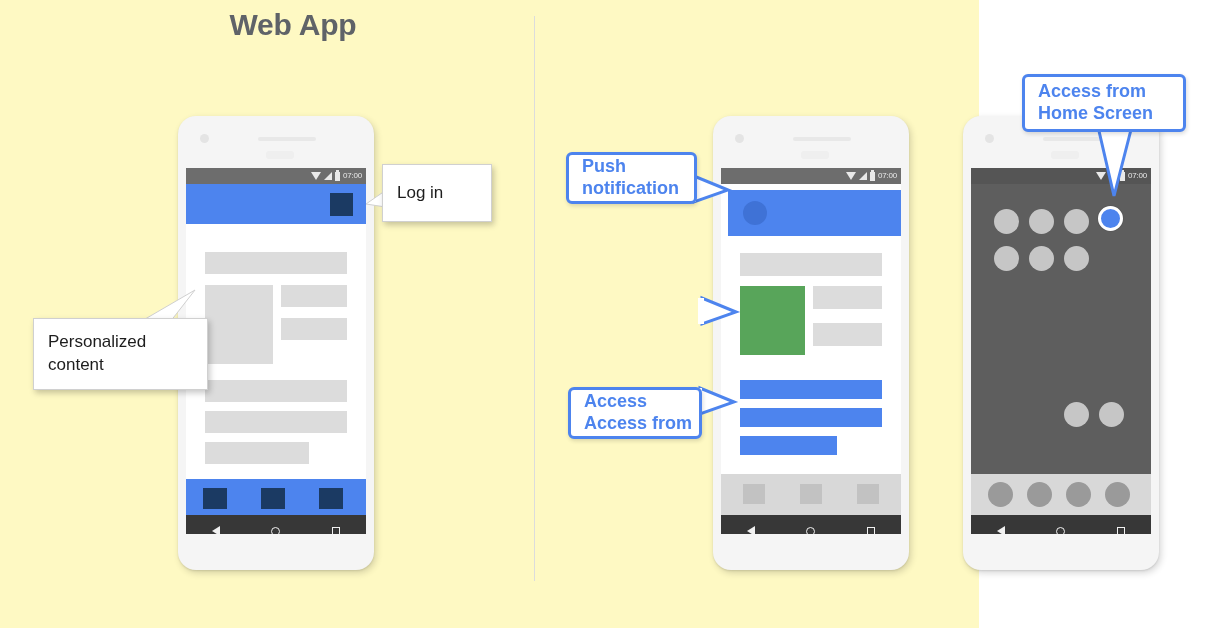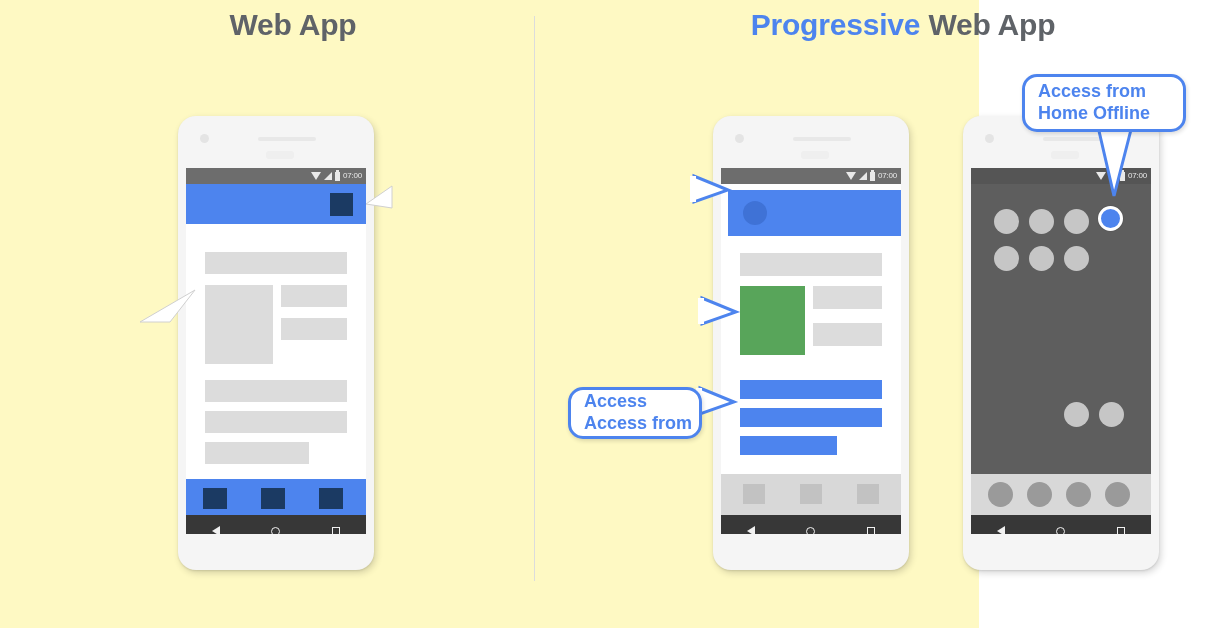--- a/index.html
+++ b/index.html
@@ -127,37 +127,34 @@
     position: absolute; background: #ffffff;
     display: flex; flex-direction: column; justify-content: center;
   }
   .callout.white {
     border: 1px solid #d0d0d0;
     box-shadow: 2px 3px 6px rgba(0,0,0,0.22);
     color: #1d1d1d; font-size: 17px; line-height: 1.35;
     padding: 8px 14px;
   }
   .callout.blue {
-    border: 3px solid #4d84ee; border-radius: 15px;
+    border: 3px solid #4d84ee; border-radius: 6px;
     color: #4d84ee; font-weight: bold; font-size: 18px; line-height: 1.2;
     padding: 7px 13px;
     box-shadow: 1px 2px 4px rgba(0,0,0,0.14);
   }
   .callout-line { white-space: nowrap; }
 </style>
 </head>
 <body>
 
 <div id="stage">
 
   <div id="heading-left" class="heading">
     <span>Web App</span>
-  </div>
-  <div id="heading-right" class="heading">
-    <span class="accent">Progressive</span><span> Web App</span>
   </div>
 
   <div id="divider"></div>
 
   <div class="phone" id="phone-1" style="left:178px; top:116px; width:196px; height:454px;">
     <div class="cam"></div>
     <div class="speaker" style="left:80px; width:58px;"></div>
     <div class="sensor" style="left:88px; width:28px;"></div>
 
     <div class="screen" style="left:8px; top:52px; width:180px; height:366px;">
@@ -276,29 +273,40 @@
         <span class="nav-back"></span>
         <span class="nav-home"></span>
         <span class="nav-recents"></span>
       </div>
     </div>
   </div>
 
   <svg style="position:absolute; left:366px; top:186px; width:26px; height:30px; overflow:visible;">
     <polygon points="26,0 26,22 0,18" fill="#ffffff" stroke="#d0d0d0" stroke-width="1"></polygon>
   </svg>
+  <div class="callout white" style="left:382px; top:164px; width:110px; height:58px;">
+    <span class="callout-line">Log in</span>
+  </div>
 
   <svg style="position:absolute; left:140px; top:290px; width:70px; height:40px; overflow:visible;">
     <polygon points="55,0 30,32 0,32" fill="#ffffff" stroke="#d0d0d0" stroke-width="1"></polygon>
   </svg>
+  <div class="callout white" style="left:33px; top:318px; width:175px; height:72px;">
+    <span class="callout-line">Personalized</span>
+    <span class="callout-line">content</span>
+  </div>
 
   <svg style="position:absolute; left:694px; top:176px; width:36px; height:32px; overflow:visible;">
     <polygon points="0,0 0,26 34,14" fill="#ffffff" stroke="#4d84ee" stroke-width="3"></polygon>
     <rect x="-4" y="0" width="6" height="26" fill="#ffffff"></rect>
   </svg>
+  <div class="callout blue" style="left:566px; top:152px; width:131px; height:52px;">
+    <span class="callout-line">Push</span>
+    <span class="callout-line">notification</span>
+  </div>
 
   <svg style="position:absolute; left:702px; top:298px; width:36px; height:32px; overflow:visible;">
     <polygon points="0,0 0,26 34,14" fill="#ffffff" stroke="#4d84ee" stroke-width="3"></polygon>
     <rect x="-4" y="0" width="6" height="26" fill="#ffffff"></rect>
   </svg>
 
   <svg style="position:absolute; left:700px; top:388px; width:36px; height:32px; overflow:visible;">
     <polygon points="0,0 0,26 34,14" fill="#ffffff" stroke="#4d84ee" stroke-width="3"></polygon>
     <rect x="-4" y="0" width="6" height="26" fill="#ffffff"></rect>
   </svg>
@@ -306,16 +314,16 @@
     <span class="callout-line">Access</span>
     <span class="callout-line">Access from</span>
   </div>
 
   <svg style="position:absolute; left:1096px; top:118px; width:50px; height:82px; overflow:visible;">
     <polygon points="0,0 38,0 18,78" fill="#ffffff" stroke="#4d84ee" stroke-width="3"></polygon>
     <rect x="0" y="-5" width="38" height="7" fill="#ffffff"></rect>
   </svg>
   <div class="callout blue" style="left:1022px; top:74px; width:164px; height:58px;">
     <span class="callout-line">Access from</span>
-    <span class="callout-line">Home Offline</span>
+    <span class="callout-line">Home Screen</span>
   </div>
 
 </div>
 
 </body></html>

